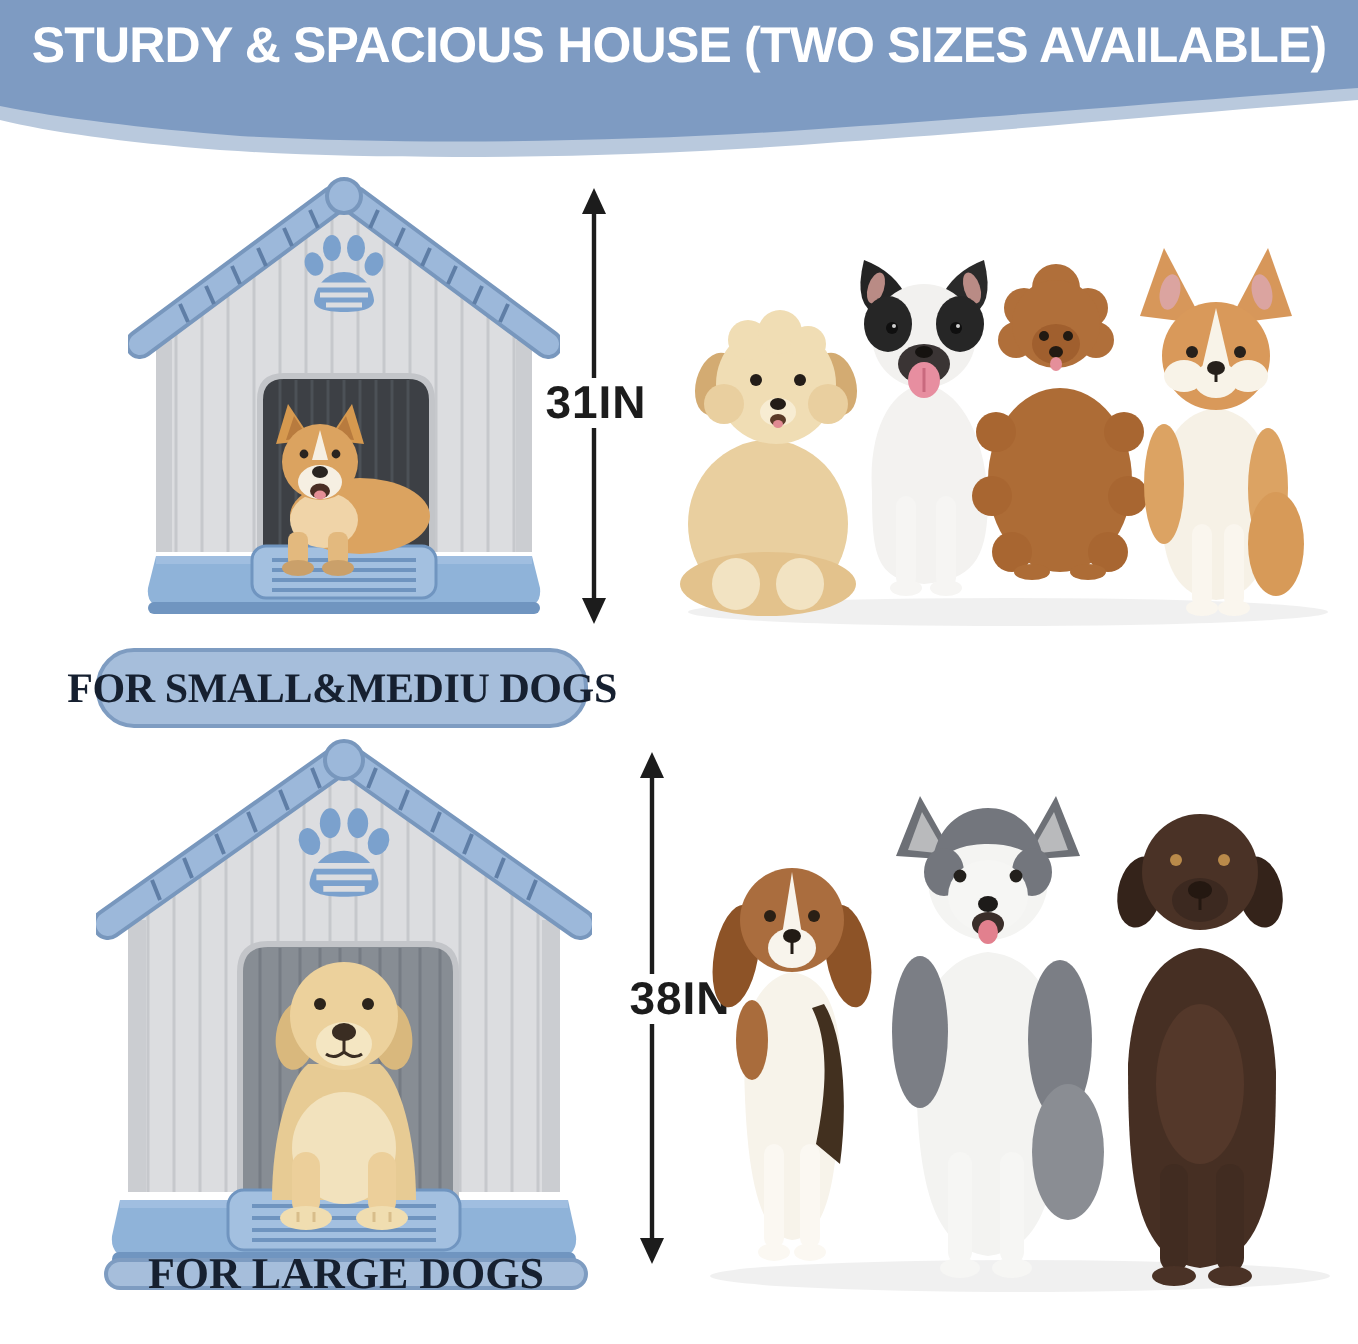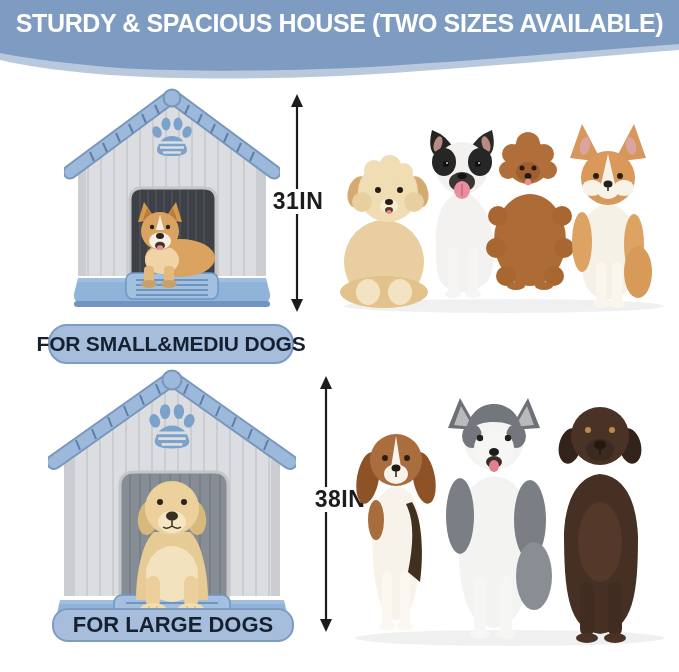--- a/index.html
+++ b/index.html
@@ -44,24 +44,24 @@
   .c-arrowhead{fill:var(--arrow-black);}
   .measure-label{
     position:absolute;background:#ffffff;color:var(--arrow-black);
     font-weight:800;font-size:23px;line-height:1.1;text-align:center;letter-spacing:0.5px;
   }
 
   
   .size-pill{
     position:absolute;background:var(--pill-bg);border:2px solid var(--pill-border);
     display:flex;align-items:center;justify-content:center;
-    color:var(--pill-text);font-weight:700;white-space:nowrap;box-sizing:border-box;
+    color:var(--pill-text);font-weight:700;white-space:nowrap;box-sizing:border-box;font-family:Liberation Serif, serif;
   }
   .size-pill.small{left:48px;top:324px;width:246px;height:40px;border-radius:19px;font-size:21px;letter-spacing:-0.2px;}
-  .size-pill.large{left:52px;top:608px;width:242px;height:34px;border-radius:16px;font-size:22px;}
+  .size-pill.large{left:52px;top:629px;width:242px;height:16px;border-radius:16px;font-size:22px;}
 </style>
 </head>
 <body>
 
 <div class="canvas">
 
   <svg class="banner-wave" width="679" height="90" viewBox="0 0 679 90">
     <path class="wave-light" d="M0,0 H679 V50 C600,56 520,64 420,71 C320,79 200,81 110,75 C60,71 25,66 0,60 Z"></path>
     <path class="wave-dark" d="M0,0 H679 V44 C610,49 530,56 430,63 C330,71 210,73 120,68 C70,64 30,59 0,53 Z"></path>
   </svg>

